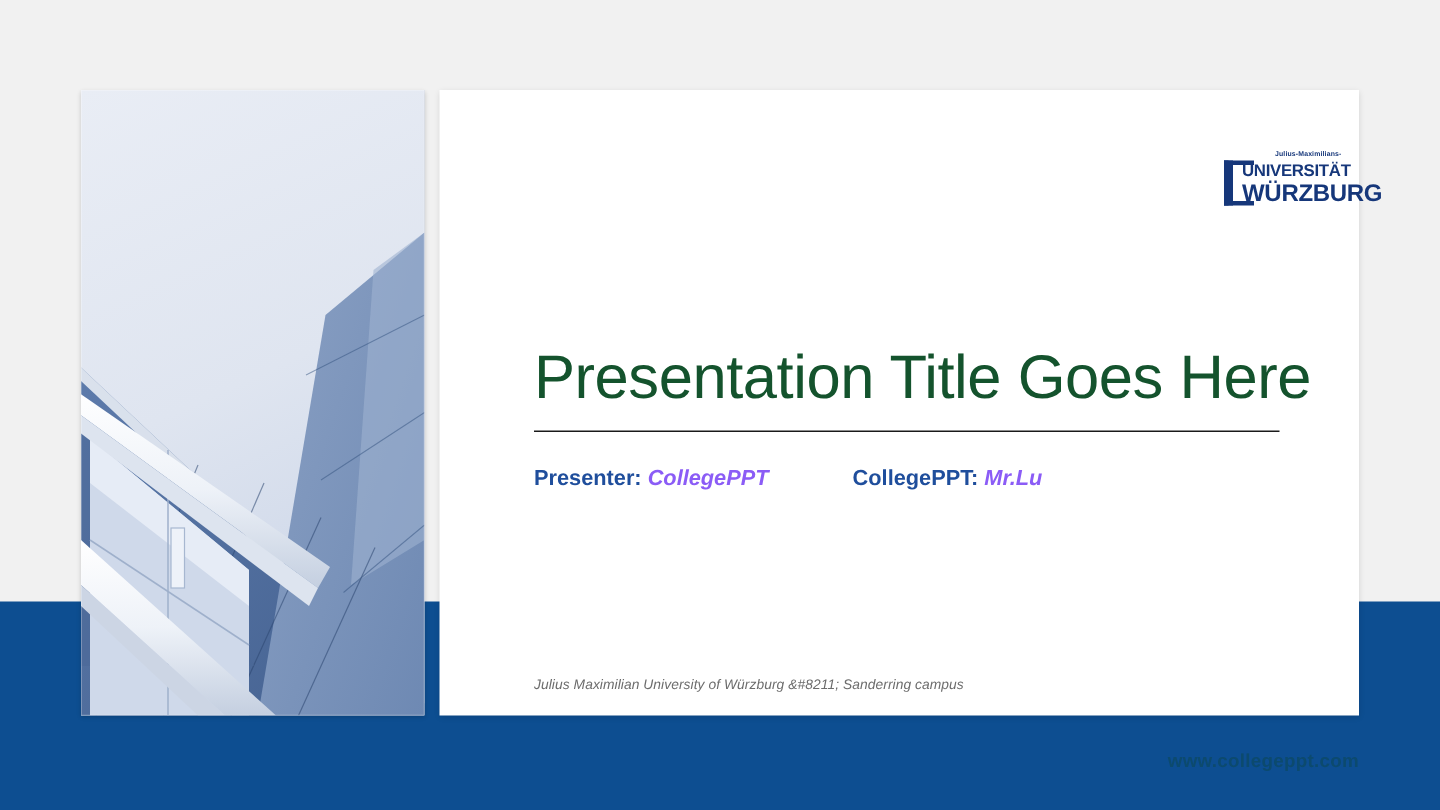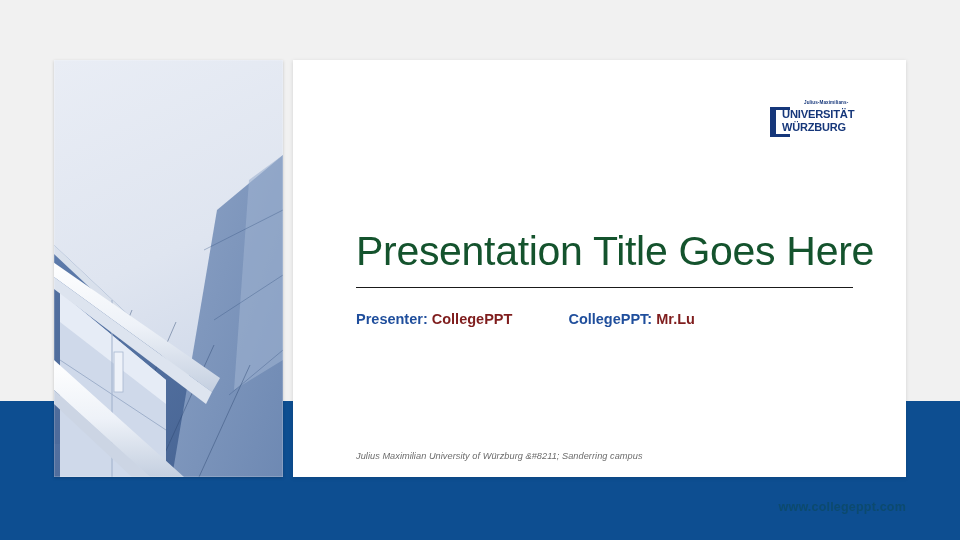--- a/index.html
+++ b/index.html
@@ -62,25 +62,24 @@
     top: 60px;
     width: 613px;
     height: 417px;
     background: #ffffff;
     box-shadow: 0 1px 4px rgba(0,0,0,0.13);
   }
 
   
   .logo {
     position: absolute;
-    right: 32px;
+    right: 6px;
     top: 40px;
     width: 84px;
     height: 42px;
-    padding-left: 20px;
   }
   .logo-pretext {
     position: absolute;
     left: 34px;
     top: 0px;
     font-size: 4.6px;
     font-weight: bold;
     color: #16377a;
     letter-spacing: 0.1px;
     white-space: nowrap;
@@ -110,21 +109,21 @@
     font-size: 11.2px;
     font-weight: bold;
     color: #16377a;
     letter-spacing: -0.2px;
     white-space: nowrap;
   }
   .logo-line2 {
     position: absolute;
     left: 12px;
     top: 21px;
-    font-size: 11px;
+    font-size: 16px;
     font-weight: bold;
     color: #16377a;
     letter-spacing: -0.2px;
     white-space: nowrap;
   }
 
   
   .title {
     position: absolute;
     left: 63px;
@@ -152,21 +151,21 @@
     left: 63px;
     top: 251px;
     width: 520px;
     font-size: 14.5px;
     font-weight: bold;
     white-space: nowrap;
   }
   .meta-group { display: inline-block; }
   .meta-gap { display: inline-block; width: 48px; }
   .meta-key   { color: #1f4e9c; margin-top: 21px; }
-  .meta-value { color: #7f1d1d; }
+  .meta-value { color: #8b5cf6; font-style: italic; }
 
   
   .caption {
     position: absolute;
     left: 63px;
     top: 391px;
     width: 530px;
     font-size: 9.2px;
     color: #6c6c6c;
     letter-spacing: 0.05px;

